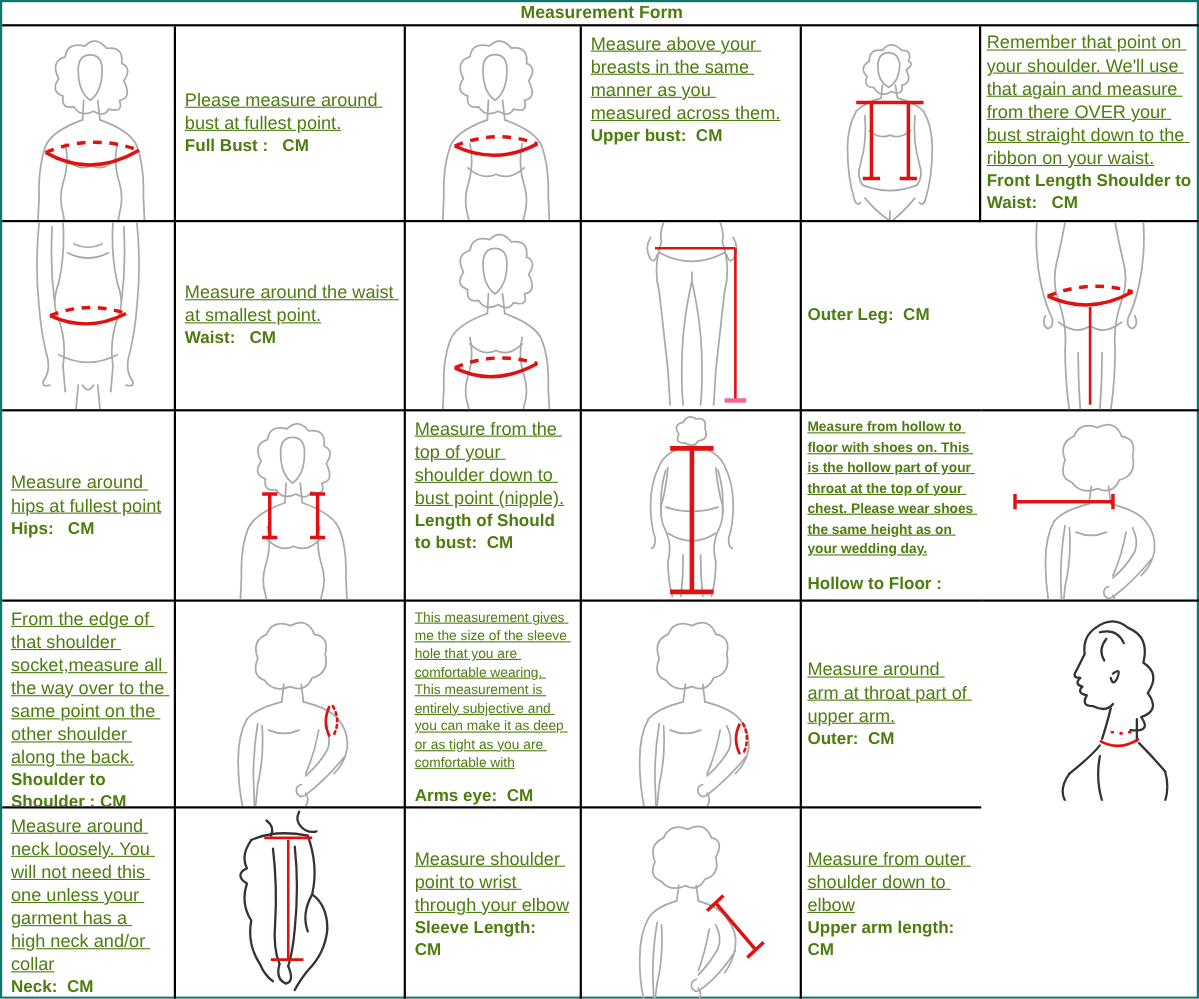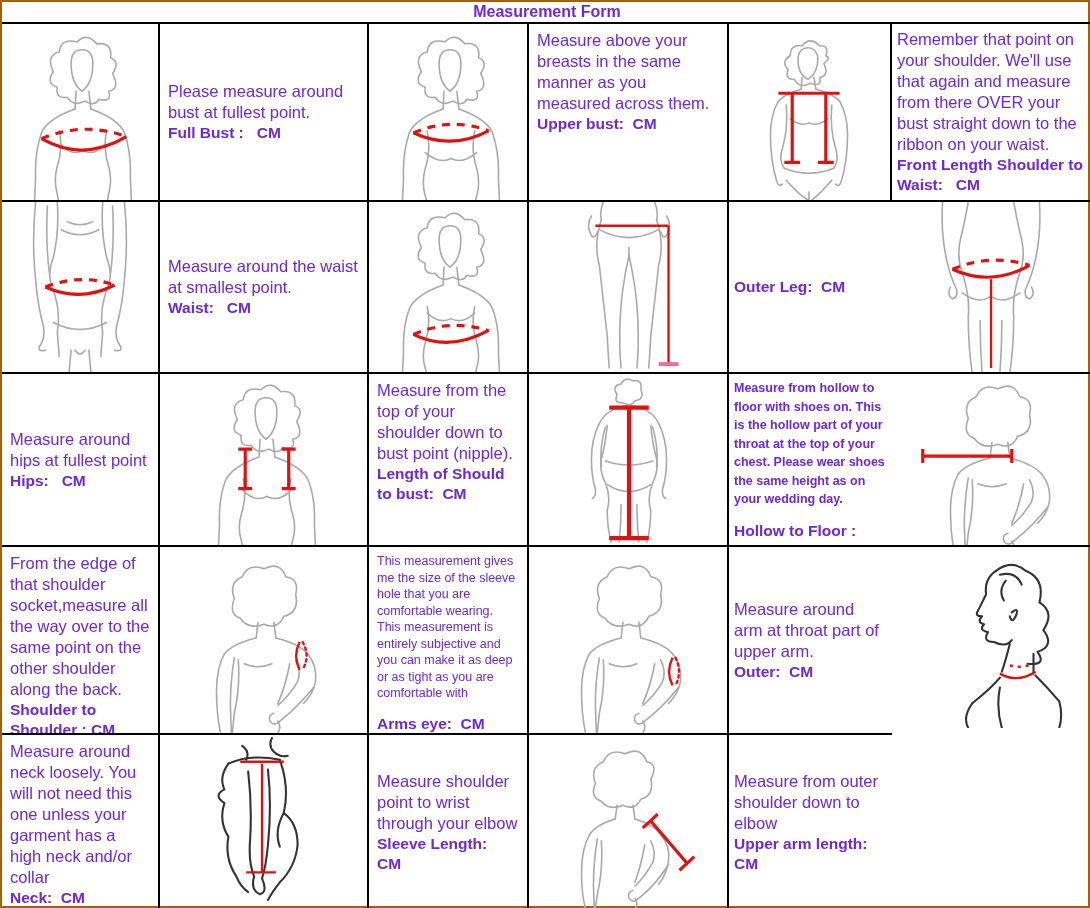--- a/index.html
+++ b/index.html
@@ -1,40 +1,40 @@
 <!DOCTYPE html>
 <html><head>
 <meta charset="utf-8">
 <style>
   html,body{margin:0;padding:0;background:#fff;}
   .form{
     width:1090px;height:908px;box-sizing:border-box;
     display:grid;
     grid-template-columns:158px 209px 160px 200px 163px 200px;
     grid-template-rows:22px 178px 172px 173px 188px 175px;
-    border:2px solid #a16207;
+    border:2px solid #0f766e;
     font-family:"Liberation Sans",sans-serif;
-    color:#6d28d9;
+    color:#4d7c0f;
     background:#fff;
   }
   .hdr{
     grid-column:1 / -1;
     display:flex;align-items:center;justify-content:center;
     font-weight:bold;font-size:16px;
     border-bottom:2px solid #000;
   }
   .cell{box-sizing:border-box;border-right:2px solid #000;border-bottom:2px solid #000;overflow:hidden;}
   .cell.lastcol{border-right:none;}
   .cell.lastrow{border-bottom:none;}
   .fig{display:flex;align-items:center;justify-content:center;padding:0;}
   .fig svg{display:block;}
   .text{padding:6px 8px;display:flex;flex-direction:column;justify-content:flex-start;}
   .text.c6{padding:5px 5px;}
   .text.vc{justify-content:center;}
-  .desc{font-size:16.5px;line-height:21px;white-space:pre-wrap;}
+  .desc{font-size:16.5px;line-height:21px;white-space:pre-wrap;text-decoration:underline;}
   .desc.small{font-size:12.5px;line-height:16.5px;}
   .desc.smallb{font-size:12.5px;line-height:18.5px;font-weight:bold;}
   .label{font-size:15.5px;font-weight:bold;line-height:20px;white-space:pre-wrap;}
   .label.tight{margin-top:0;}
   .label.mid{margin-top:12px;}
   
   .g{stroke:#a9a9a9;stroke-width:1.6;fill:none;stroke-linecap:round;stroke-linejoin:round;}
   .dk{stroke:#333;stroke-width:2.1;fill:none;stroke-linecap:round;stroke-linejoin:round;}
   .r{stroke:#e01111;stroke-width:3.2;fill:none;stroke-linecap:butt;}
   .rd{stroke:#e01111;stroke-width:3.2;fill:none;stroke-dasharray:8 7;stroke-linecap:butt;}

